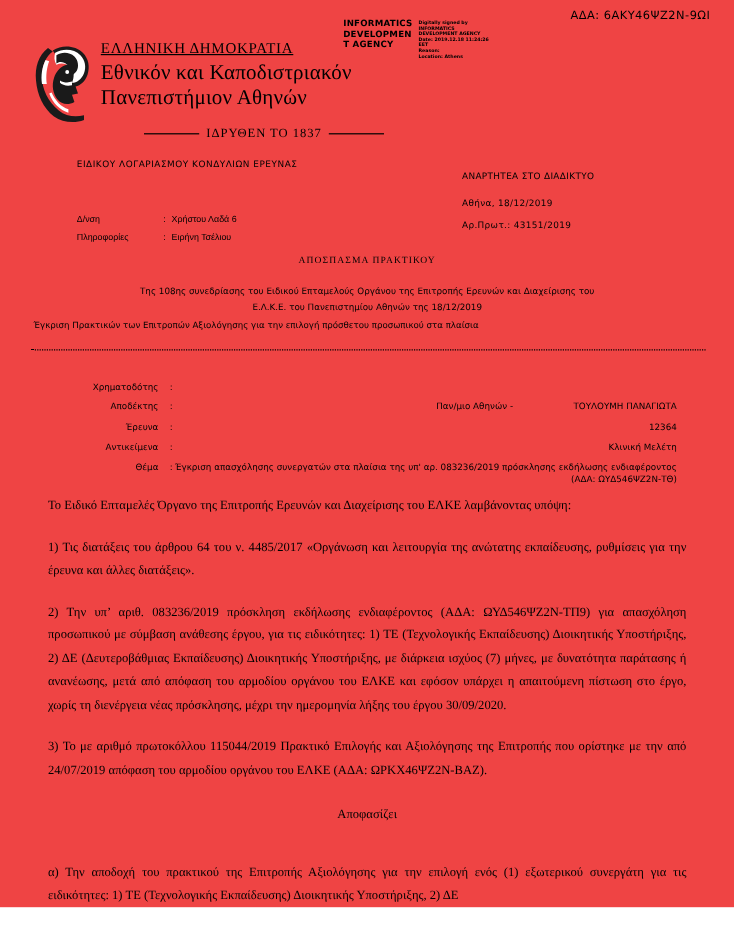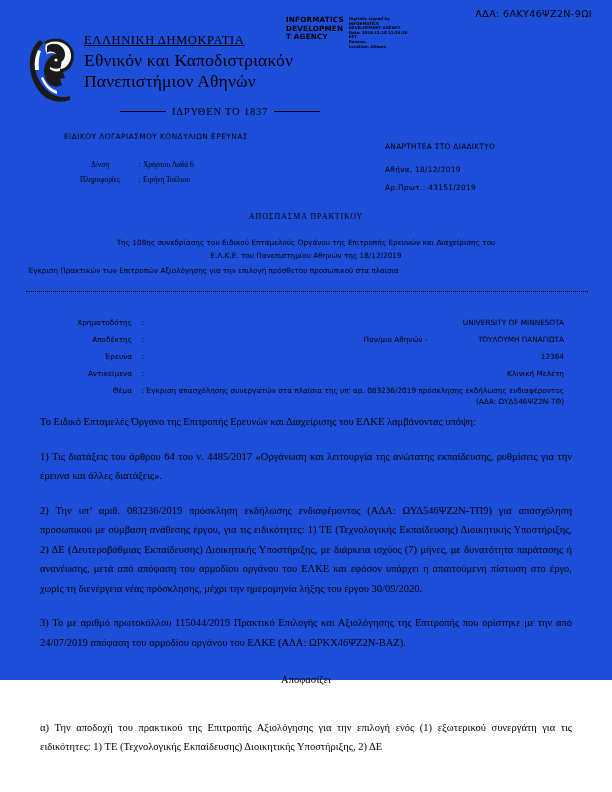--- a/index.html
+++ b/index.html
@@ -12,22 +12,22 @@
     height: 792px;
     position: relative;
     font-family: "Liberation Sans", sans-serif;
     color: #000000;
     overflow: hidden;
   }
 
   .page {
     position: relative;
     width: 612px;
-    height: 680px;
-    background: #1d4ed8;
+    height: 756px;
+    background: #ef4444;
   }
 
   
   .ada-top {
     position: absolute;
     top: 8px;
     right: 20px;
     font-family: "DejaVu Sans", sans-serif;
     font-size: 9.5px;
     letter-spacing: 0.4px;
@@ -123,25 +123,24 @@
     top: 131px;
     font-family: "DejaVu Sans", sans-serif;
     font-size: 7.4px;
     letter-spacing: 0.45px;
     line-height: 11.5px;
     white-space: nowrap;
   }
   .contact {
     position: absolute;
     left: 64px;
-    top: 157px;
-    font-family: Liberation Serif, serif;
+    top: 175px;
+    font-family: Liberation Sans, sans-serif;
     font-size: 7.4px;
     line-height: 15px;
-    text-align: center;
   }
   .contact-row {
     display: flex;
   }
   .contact-label { width: 72px; }
   .contact-colon { width: 7px; }
   .contact-val { white-space: nowrap; }
 
   
   .right-head {
@@ -314,21 +313,20 @@
   <div class="subject-top">
     <div>Έγκριση Πρακτικών των Επιτροπών Αξιολόγησης για την επιλογή πρόσθετου προσωπικού στα πλαίσια</div>
   </div>
 
   <div class="dotted-sep"></div>
 
   <div class="meta">
     <div class="meta-row">
       <div class="meta-label">Χρηματοδότης</div>
       <div class="meta-dot">:</div>
-      <div class="meta-val">UNIVERSITY OF MINNESOTA</div>
     </div>
     <div class="meta-row">
       <div class="meta-label">Αποδέκτης</div>
       <div class="meta-dot">:</div>
       <div class="meta-val">
         <span>Παν/μιο Αθηνών -</span>
         <span class="spaced">ΤΟΥΛΟΥΜΗ ΠΑΝΑΓΙΩΤΑ</span>
       </div>
     </div>
     <div class="meta-row">

